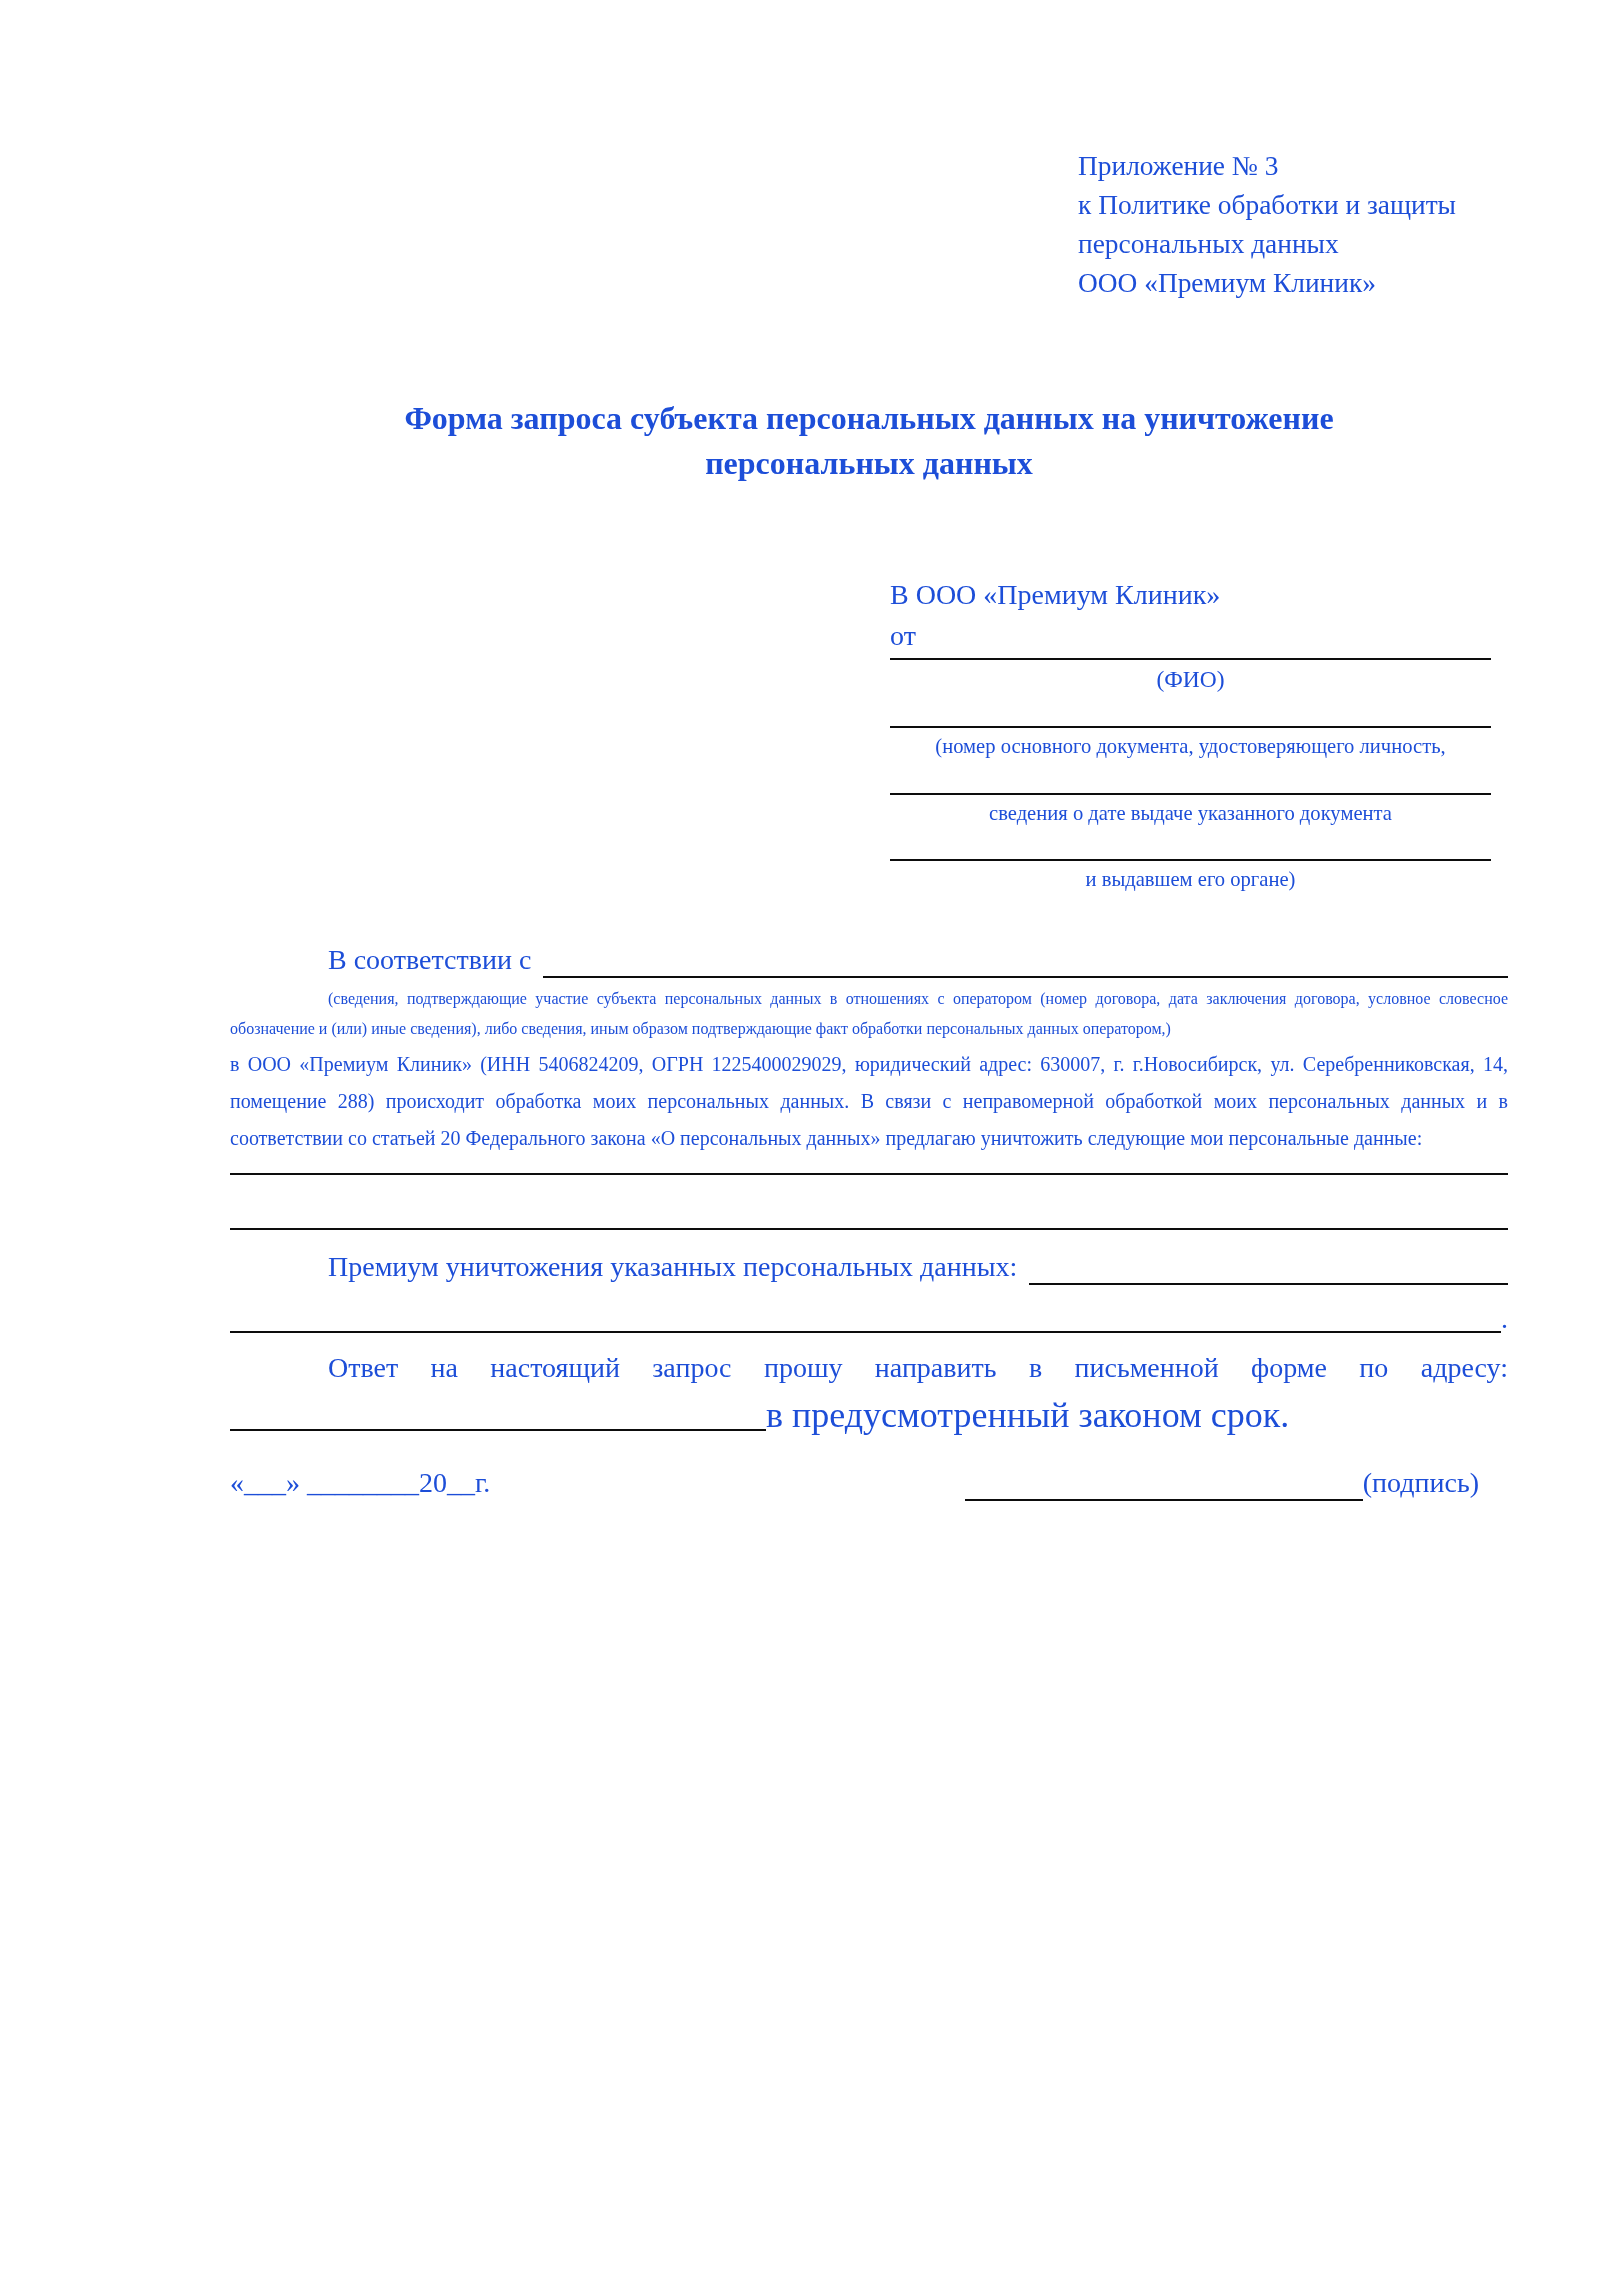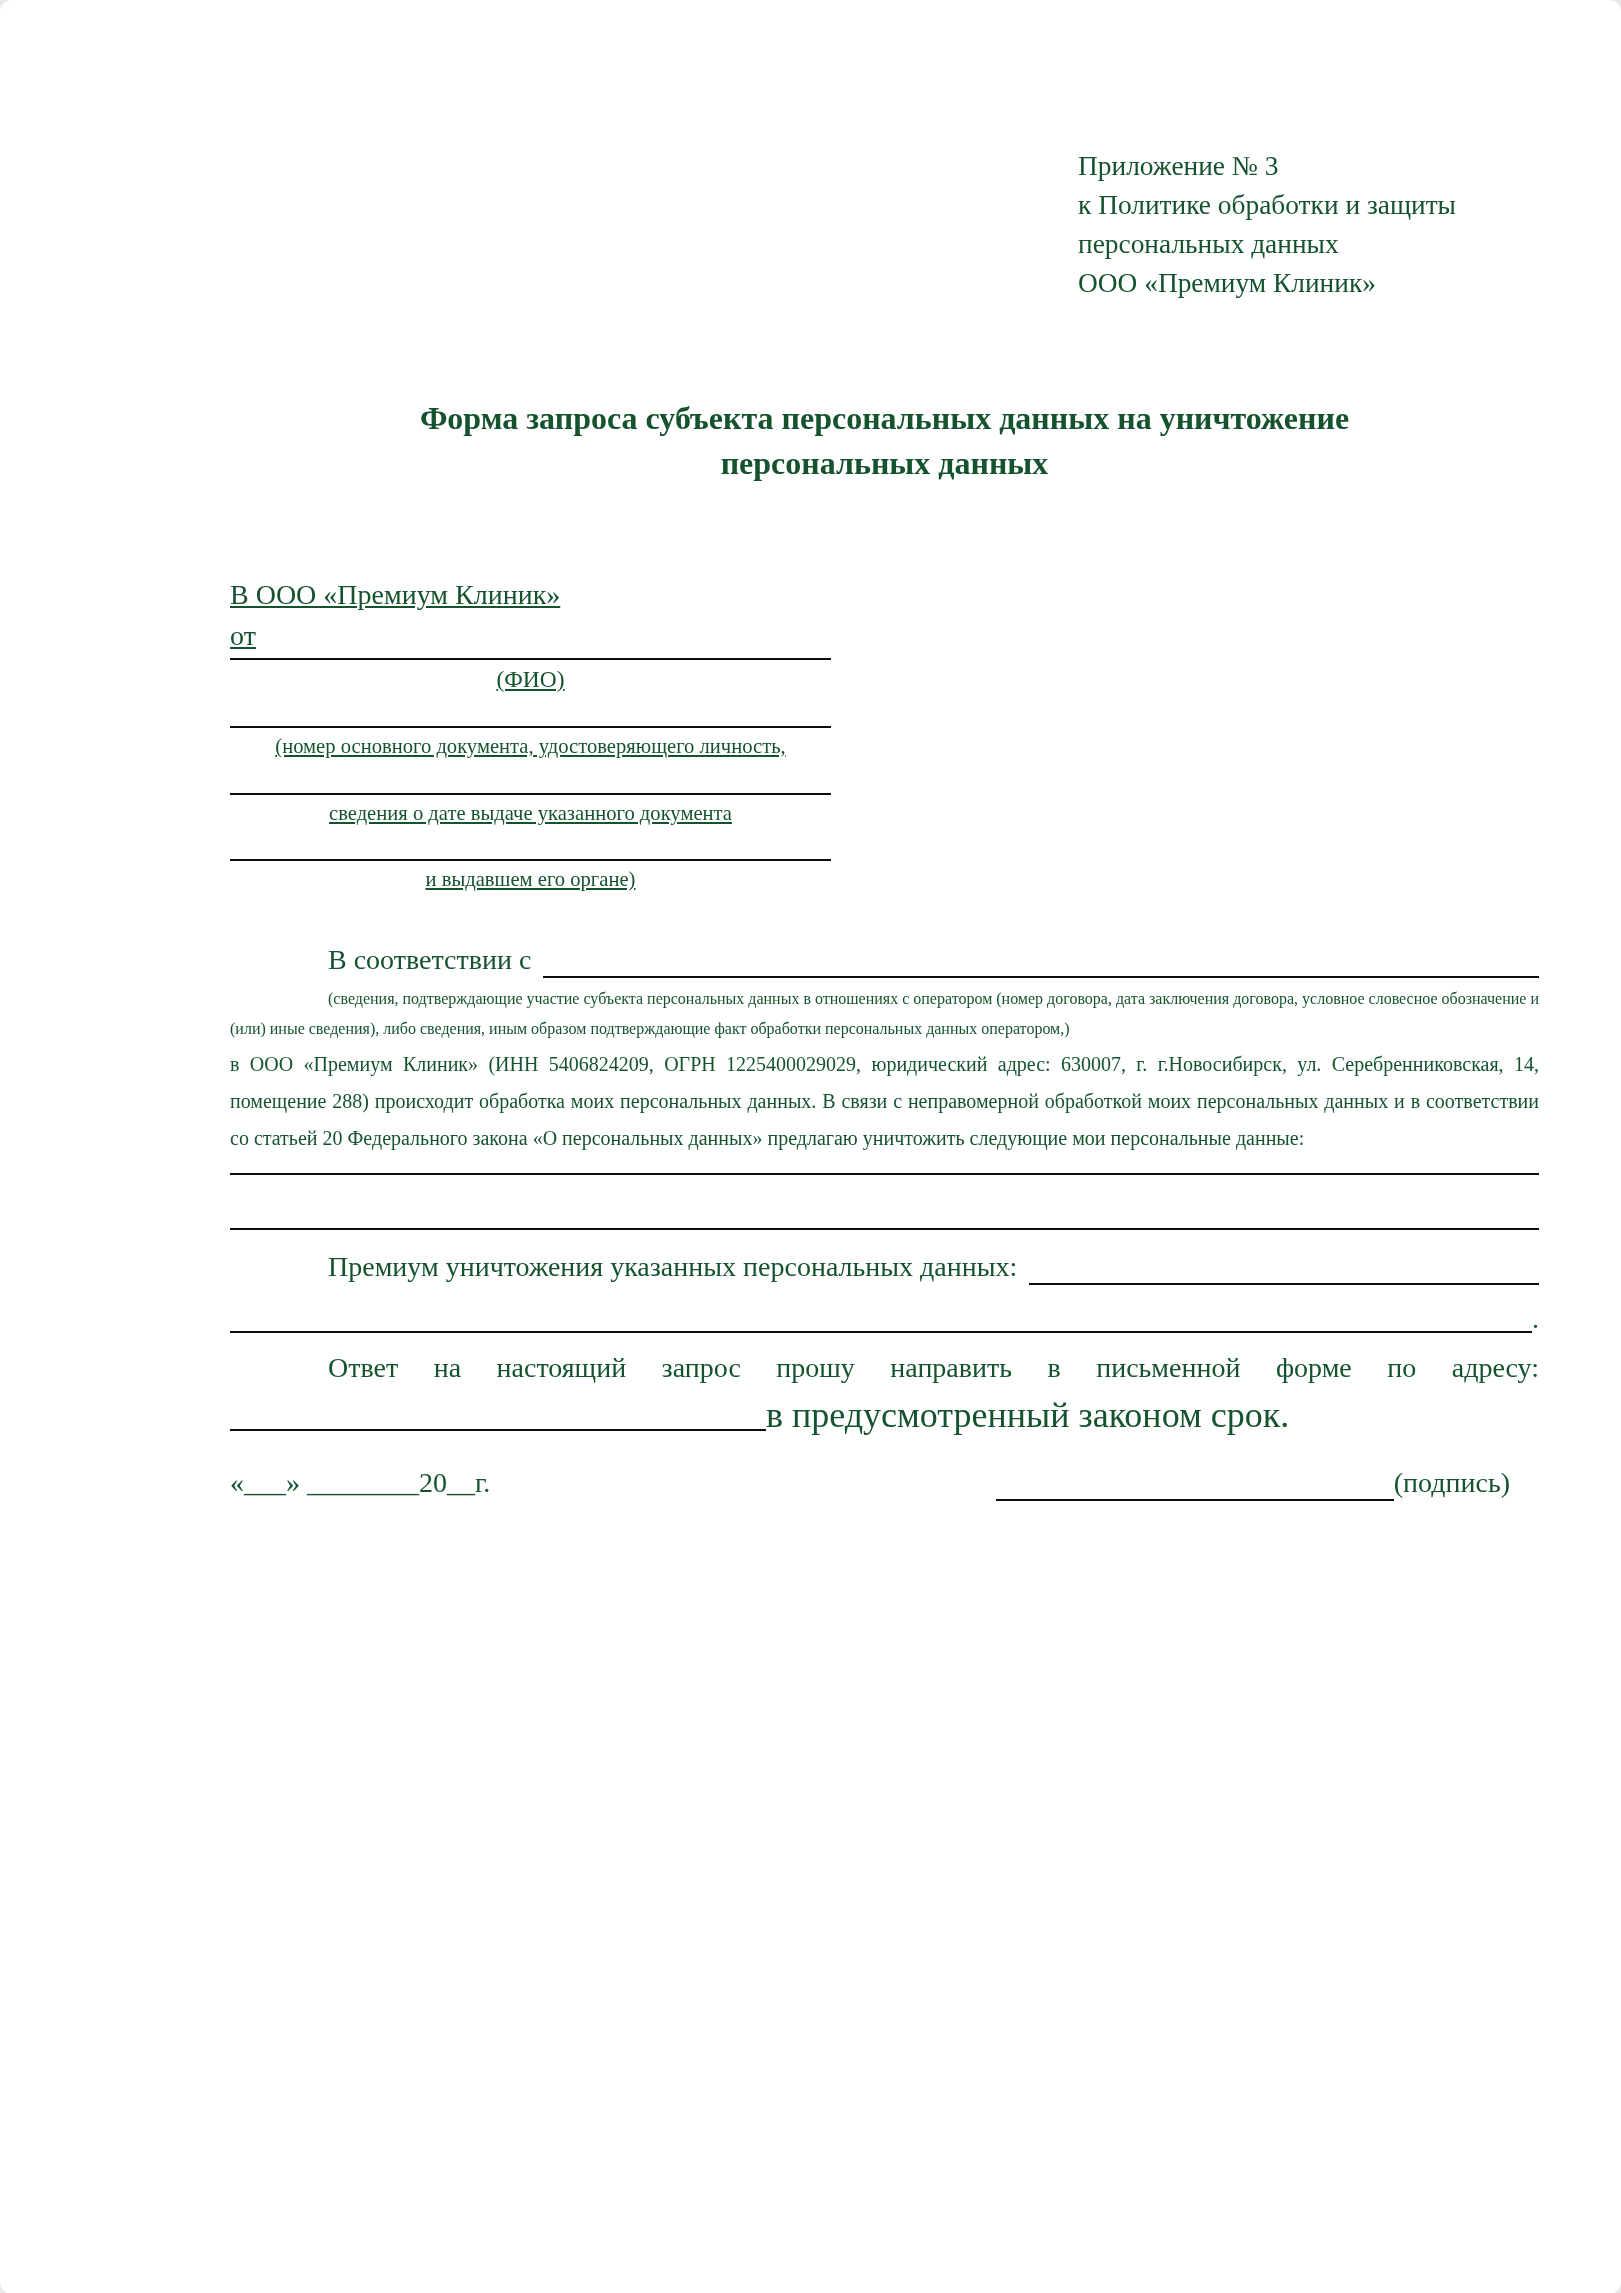--- a/index.html
+++ b/index.html
@@ -3,25 +3,24 @@
 <meta charset="utf-8">
 <style>
   html, body { margin: 0; padding: 0; background: #e8e8e8; }
   .page {
     position: relative;
     width: 1621px;
     height: 2294px;
     margin: 0 auto;
     background: #ffffff;
     font-family: "Liberation Serif", "DejaVu Serif", serif;
-    color: #14532d;
+    color: #1d4ed8;
     box-sizing: border-box;
-    padding: 147px 82px 0 230px;
+    padding: 147px 113px 0 230px;
     overflow: hidden;
-    border-radius: 12px;
   }
 
   
   .appendix {
     margin-left: 848px;
     font-size: 27.4px;
     line-height: 39px;
     white-space: nowrap;
   }
 
@@ -31,22 +30,22 @@
     max-width: 1078px;
     font-size: 32px;
     line-height: 45px;
     font-weight: bold;
     text-align: center;
   }
 
   
   .addressee {
     margin-top: 88px;
+    margin-left: 660px;
     width: 601px;
-    text-decoration: underline;
   }
   .addr-to, .addr-from { font-size: 28px; line-height: 41px; }
   .field { margin-bottom: 31px; }
   .sign-line { height: 2px; border-bottom: 2.9px solid #0d0d0d; }
   .sign-note {
     margin-top: 5.9px;
     text-align: center;
     font-size: 20.6px;
     line-height: 25.5px;
   }

